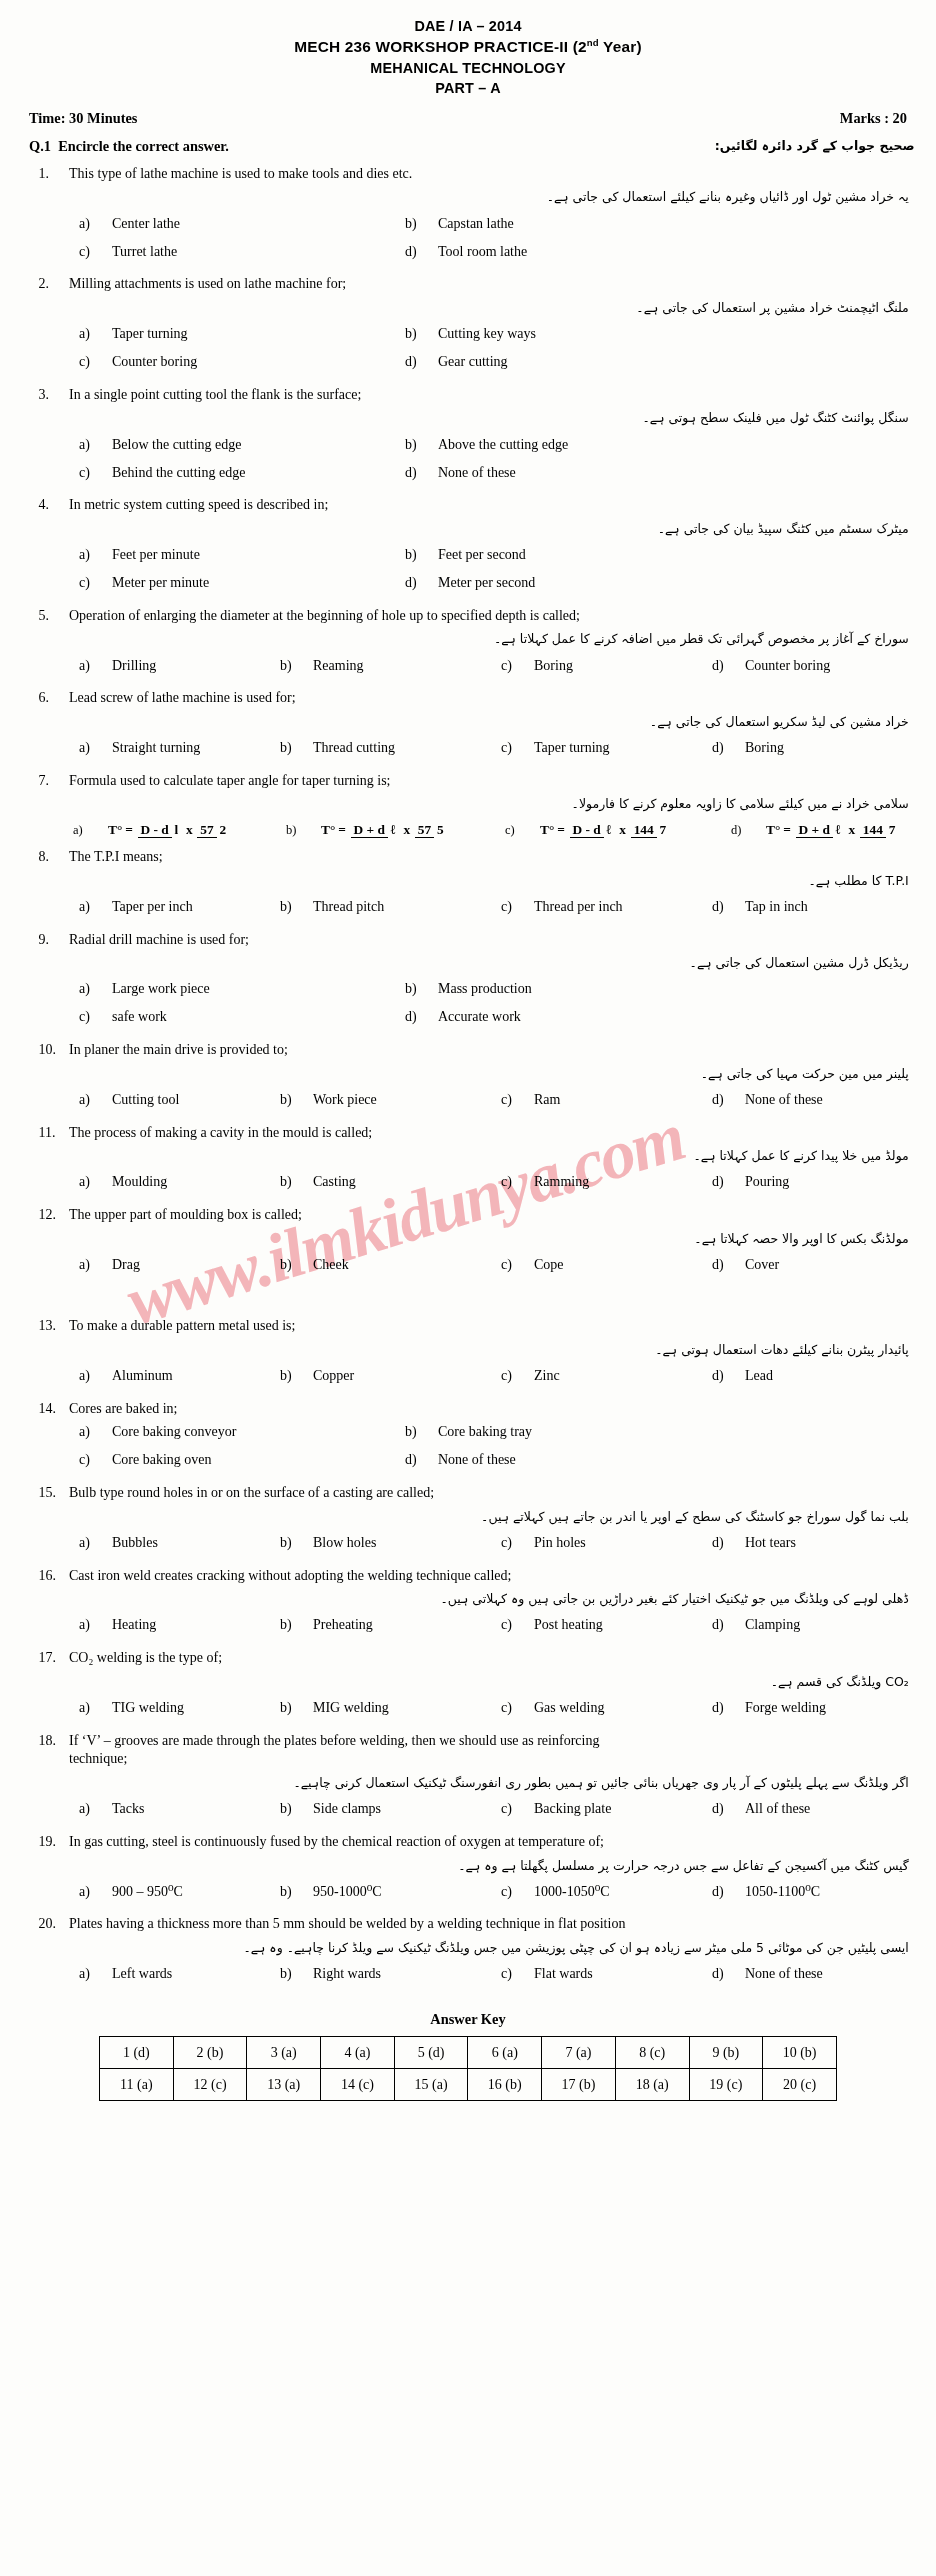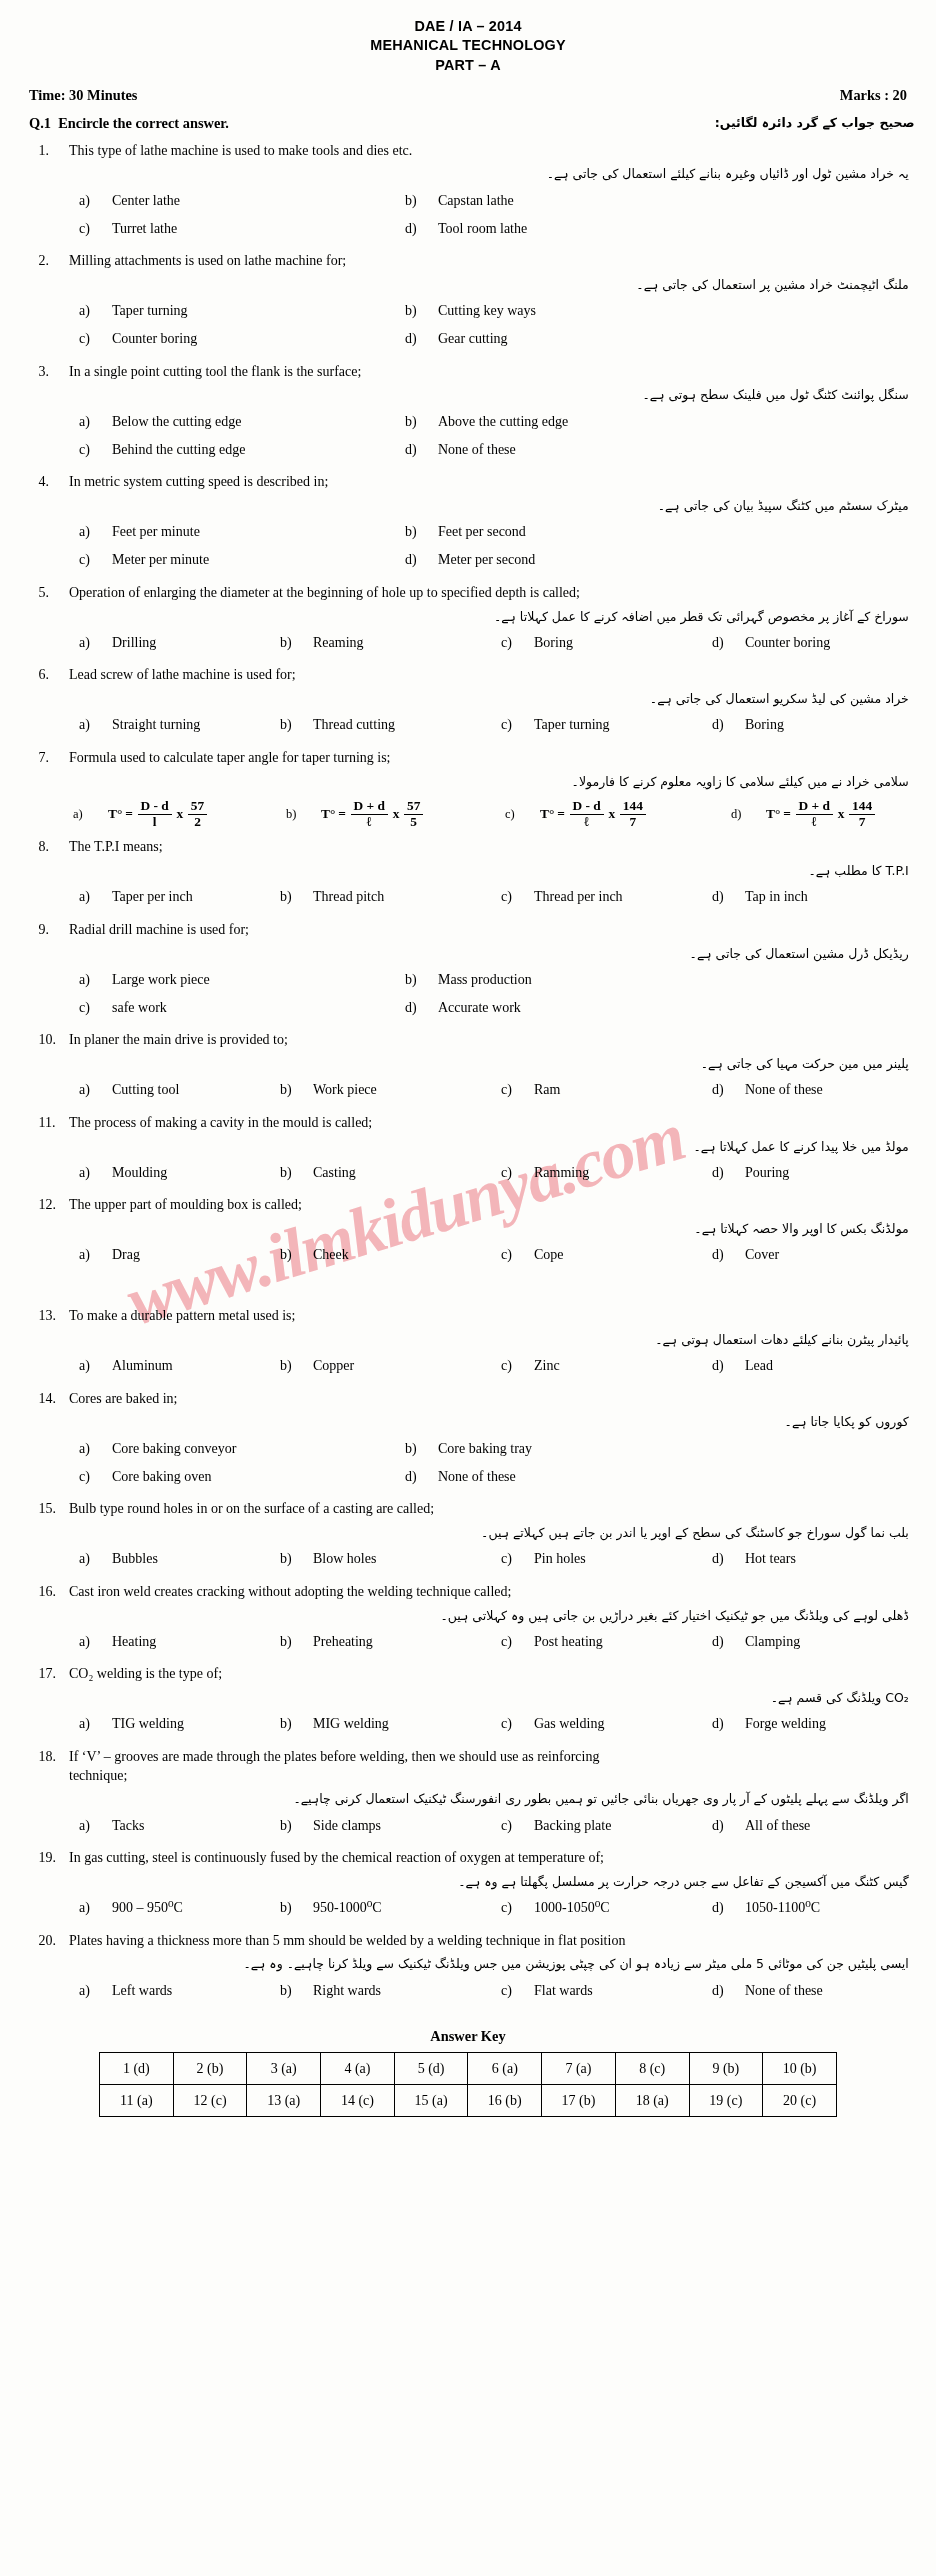--- a/index.html
+++ b/index.html
@@ -174,21 +174,21 @@
     display: inline-flex;
     align-items: center;
     font-family: "Liberation Serif", serif;
     font-weight: bold;
     font-size: 13.4px;
     gap: 2.9px;
   }
   .fx .tdeg { font-weight: bold; }
   .frac {
     display: inline-flex;
-    flex-direction: column;
+    flex-direction: row;
     align-items: center;
     vertical-align: middle;
     line-height: 1.05;
     margin: 0 1.9px;
   }
   .frac .num { border-bottom: 1.5px solid #000; padding: 0 2.9px; }
   .frac .den { padding: 0 2.9px; }
 
   
   .gap-sm { height: 9.6px; }
@@ -220,20 +220,21 @@
 <body>
 
 <div class="paper"></div>
 
 <div class="watermark">www.ilmkidunya.com</div>
 
 <div class="sheet">
 
   <div class="head">
     <div class="l1">DAE / IA – 2014</div>
+    <div class="l2"><span>MECH 236 WORKSHOP PRACTICE-II (2</span><sup>nd</sup><span> Year)</span></div>
     <div class="l3">MEHANICAL TECHNOLOGY</div>
     <div class="l4">PART – A</div>
   </div>
 
   <div class="meta">
     <div>Time: 30 Minutes</div>
     <div>Marks : 20</div>
   </div>
 
   <div class="instr">
@@ -648,21 +649,20 @@
             <span>Lead</span>
           </div>
         </div>
       </div>
       <div class="gap-sm"></div>
       <div class="q">
         <div class="qline">
           <div class="qnum">14.</div>
           <div class="qtext">Cores are baked in;</div>
         </div>
-        <div class="urdu">کوروں کو پکایا جاتا ہے۔</div>
         <div class="opts2">
           <div class="row">
             <div class="cell left">
               <span class="lbl">a)</span>
               <span>Core baking conveyor</span>
             </div>
             <div class="cell right">
               <span class="lbl">b)</span>
               <span>Core baking tray</span>
             </div>

